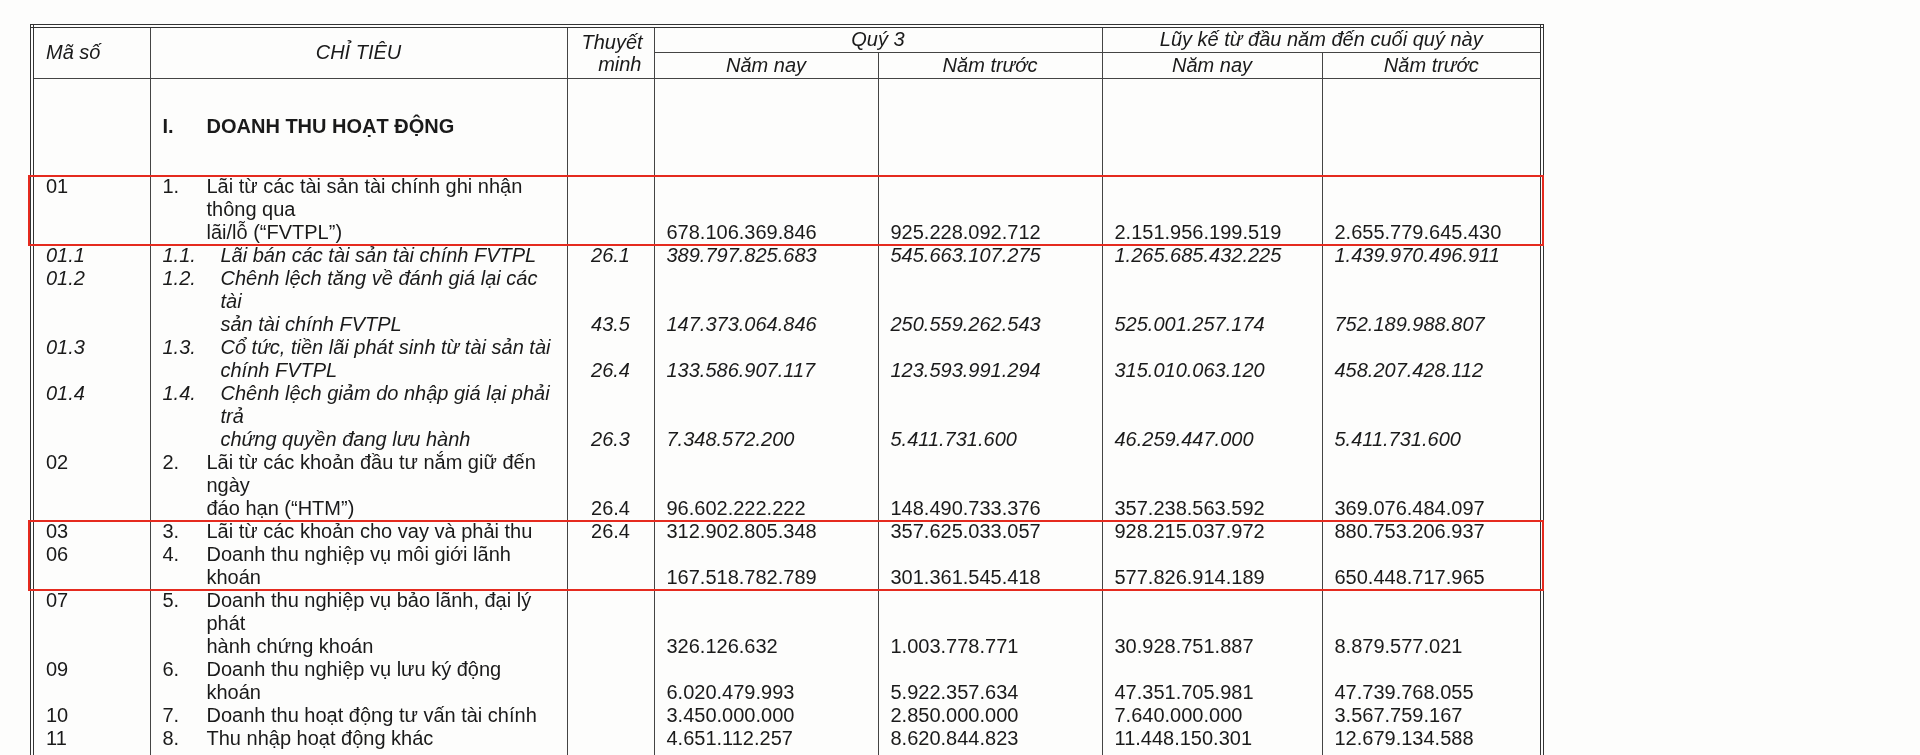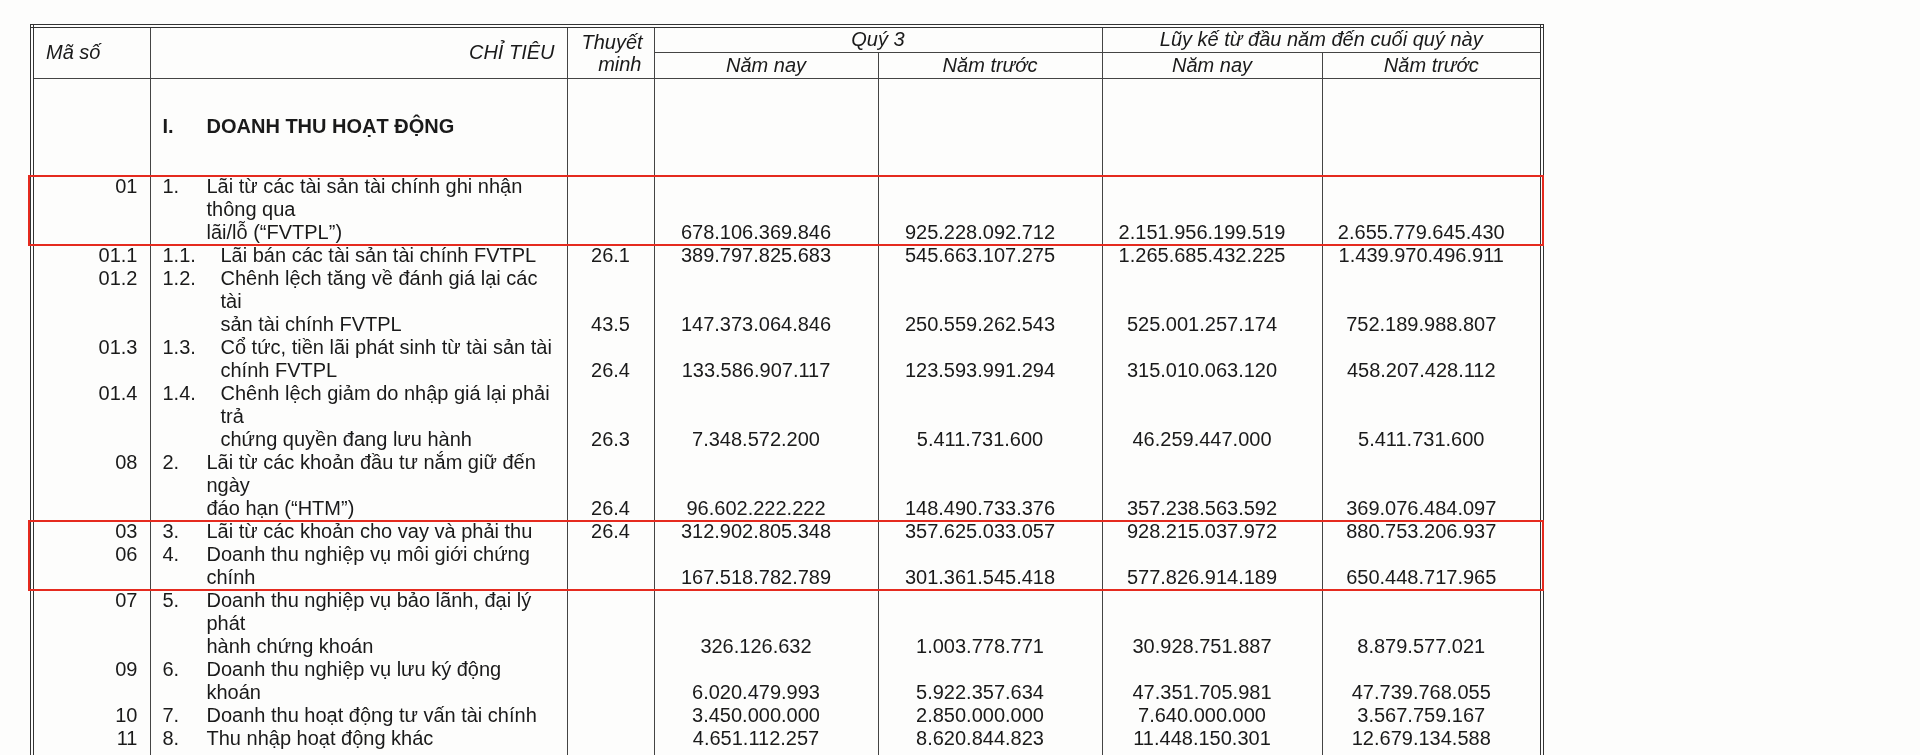--- a/index.html
+++ b/index.html
@@ -10,24 +10,24 @@
   table.fs td { border-left:1.5px solid #444; border-right:1.5px solid #444; padding:0 12px;
                 vertical-align:top; line-height:23px; }
   table.fs thead td { border:1.5px solid #444; font-style:italic; text-align:center; vertical-align:middle; }
   col.c-code { width:118px; }
   col.c-name { width:417px; }
   col.c-note { width:87px; }
   col.c-v1 { width:224px; }
   col.c-v2 { width:224px; }
   col.c-v3 { width:220px; }
   col.c-v4 { width:220px; }
-  td.code { text-align:right; }
+  td.code { text-align:left; }
   td.note { text-align:center; }
-  td.num { text-align:center; vertical-align:bottom !important; padding-right:32px !important; }
-  .it { }
+  td.num { text-align:left; vertical-align:bottom !important; padding-right:32px !important; }
+  .it { font-style:italic; }
   .bd { font-weight:bold; }
   .name-wrap { display:flex; }
   .name-wrap .idx { width:44px; flex:none; }
   .name-wrap.sub { padding-left:0; }
   .name-wrap.sub .idx { width:58px; padding-left:0; }
   .name-wrap .txt { flex:1; }
   tr.section td { height:96px; vertical-align:middle; }
   tr.spacer td { height:14px; }
   .hl { position:absolute; border:2.5px solid #e52b1f; pointer-events:none; }
 </style>
@@ -40,21 +40,21 @@
       <col class="c-name">
       <col class="c-note">
     <col class="c-v1">
       <col class="c-v2">
       <col class="c-v3">
       <col class="c-v4">
   </colgroup>
   <thead>
     <tr style="height:26px;margin-left:17px;">
       <td rowspan="2" style="text-align:left;">Mã số</td>
-      <td rowspan="2" style="text-align:right;">CHỈ TIÊU</td>
+      <td rowspan="2" style="text-align:center;">CHỈ TIÊU</td>
       <td rowspan="2" style="line-height:22px;text-align:right;">
         <span style="display:inline-block;width:60px;">Thuyết minh</span>
       </td>
       <td colspan="2">Quý 3</td>
       <td colspan="2">Lũy kế từ đầu năm đến cuối quý này</td>
     </tr>
     <tr style="height:26px;">
       <td>Năm nay</td>
       <td>Năm trước</td>
       <td>Năm nay</td>
@@ -145,21 +145,21 @@
       </div>
       <div class="line2" style="padding-left:58px">chứng quyền đang lưu hành</div>
     </td>
     <td class="note it" style="vertical-align:bottom">26.3</td>
     <td class="num it">7.348.572.200</td>
     <td class="num it">5.411.731.600</td>
     <td class="num it">46.259.447.000</td>
     <td class="num it">5.411.731.600</td>
       </tr>
       <tr>
-    <td class="code">08</td>
+    <td class="code">02</td>
     <td class="">
       <div class="name-wrap main">
         <span class="idx">2.</span>
         <span class="txt">Lãi từ các khoản đầu tư nắm giữ đến ngày</span>
       </div>
       <div class="line2" style="padding-left:44px">đáo hạn (“HTM”)</div>
     </td>
     <td class="note" style="vertical-align:bottom">26.4</td>
     <td class="num">96.602.222.222</td>
     <td class="num">148.490.733.376</td>
@@ -179,21 +179,21 @@
     <td class="num">312.902.805.348</td>
     <td class="num">357.625.033.057</td>
     <td class="num">928.215.037.972</td>
     <td class="num">880.753.206.937</td>
       </tr>
       <tr>
     <td class="code">06</td>
     <td class="">
       <div class="name-wrap main">
         <span class="idx">4.</span>
-        <span class="txt">Doanh thu nghiệp vụ môi giới chứng chính</span>
+        <span class="txt">Doanh thu nghiệp vụ môi giới lãnh khoán</span>
       </div>
 
     </td>
     <td class="note" style="vertical-align:bottom"></td>
     <td class="num">167.518.782.789</td>
     <td class="num">301.361.545.418</td>
     <td class="num">577.826.914.189</td>
     <td class="num">650.448.717.965</td>
       </tr>
       <tr>

